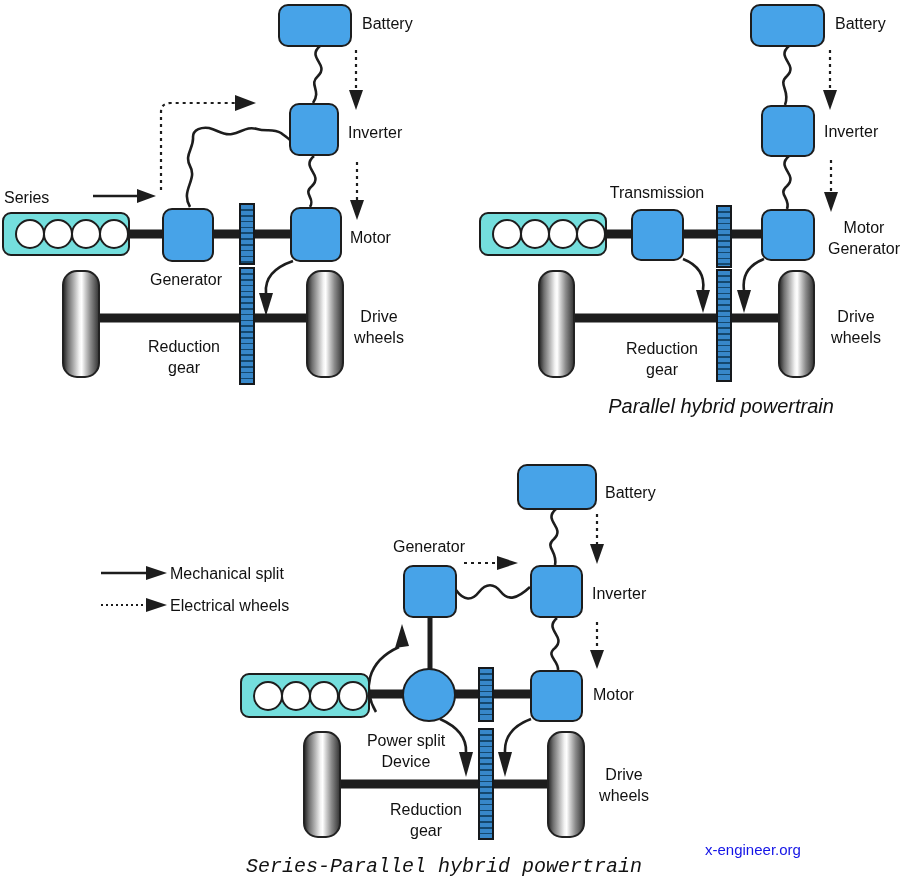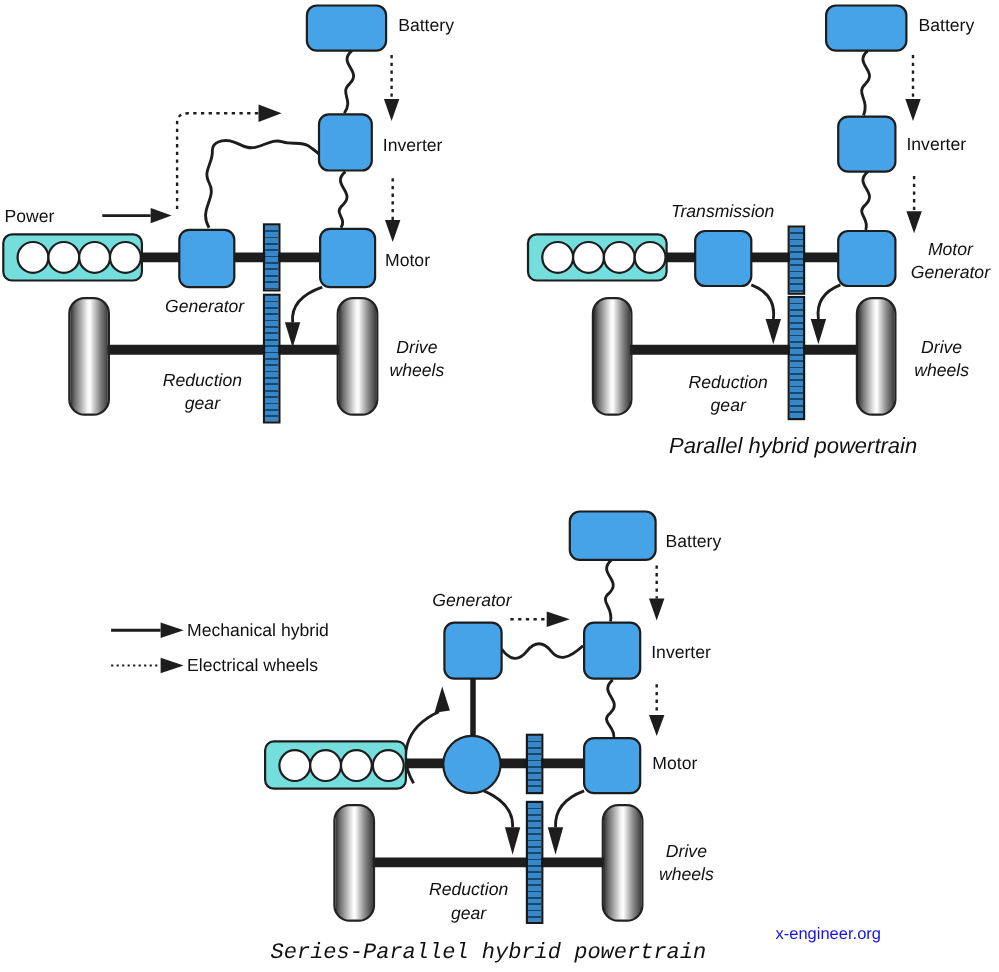--- a/index.html
+++ b/index.html
@@ -13,21 +13,21 @@
   .engine{position:absolute;box-sizing:border-box;background:#74dedd;
           border:2.5px solid #1d1d1d;border-radius:9px;}
   .cyl{position:absolute;box-sizing:border-box;width:30px;height:30px;border-radius:50%;
        background:#ffffff;border:2.5px solid #1d1d1d;top:50%;transform:translateY(-50%);}
   .gear{position:absolute;box-sizing:border-box;width:16px;border:2px solid #16191c;
         background:repeating-linear-gradient(180deg,#3787c9 0px,#3787c9 4.2px,#14486e 4.2px,#14486e 5.8px);}
   .wheel{position:absolute;box-sizing:border-box;border:2px solid #222;border-radius:15px;
          background:linear-gradient(90deg,#2f2f2f 0%,#6e6e6e 12%,#b5b5b5 30%,#f2f2f2 45%,#ffffff 52%,#d0d0d0 62%,#8a8a8a 78%,#3c3c3c 100%);}
 
   .label{position:absolute;font-size:16px;line-height:21px;white-space:nowrap;}
-  .ctr{transform:translateX(-50%);text-align:center;font-style:italic;}
+  .ctr{transform:translateX(-50%);text-align:center;}
   .wrap{white-space:normal;}
   .caption{position:absolute;font-size:20px;font-style:italic;white-space:nowrap;
            transform:translateX(-50%);text-align:center;}
   .watermark{position:absolute;font-size:15px;color:#1414e6;white-space:nowrap;}
 </style>
 </head>
 <body>
 
 <div id="canvas">
 
@@ -151,39 +151,40 @@
     <div class="cyl" style="left:96px;"></div>
   </div>
   <div class="gear" style="left:478px;top:667px;height:55px;"></div>
   <div class="gear" style="left:478px;top:728px;height:112px;"></div>
   <div class="wheel" style="left:303px;top:731px;width:38px;height:107px;"></div>
   <div class="wheel" style="left:547px;top:731px;width:38px;height:107px;"></div>
 
   <div class="label" style="left:362px;top:13px;">Battery</div>
   <div class="label" style="left:348px;top:122px;">Inverter</div>
   <div class="label" style="left:350px;top:227px;">Motor</div>
-  <div class="label" style="left:4px;top:187px;">Power</div>
+  <div class="label" style="left:4px;top:187px;">Series</div>
   <div class="label ctr" style="left:186px;top:269px;">Generator</div>
   <div class="label ctr wrap" style="left:184px;top:336px;width:100px;">Reduction gear</div>
   <div class="label ctr wrap" style="left:379px;top:306px;width:70px;">Drive wheels</div>
 
   <div class="label" style="left:835px;top:13px;">Battery</div>
   <div class="label" style="left:824px;top:121px;">Inverter</div>
   <div class="label ctr wrap" style="left:864px;top:217px;width:96px;">Motor Generator</div>
   <div class="label ctr" style="left:657px;top:182px;">Transmission</div>
   <div class="label ctr wrap" style="left:662px;top:338px;width:100px;">Reduction gear</div>
   <div class="label ctr wrap" style="left:856px;top:306px;width:70px;">Drive wheels</div>
   <div class="caption" style="left:677px;top:395px;margin-left:44px;">Parallel hybrid powertrain</div>
 
   <div class="label" style="left:605px;top:482px;">Battery</div>
   <div class="label ctr" style="left:429px;top:536px;">Generator</div>
   <div class="label" style="left:592px;top:583px;">Inverter</div>
   <div class="label" style="left:593px;top:684px;">Motor</div>
+  <div class="label ctr wrap" style="left:406px;top:730px;width:112px;">Power split Device</div>
   <div class="label ctr wrap" style="left:426px;top:799px;width:100px;">Reduction gear</div>
   <div class="label ctr wrap" style="left:624px;top:764px;width:70px;">Drive wheels</div>
   <div class="caption" style="left:444px;top:855px;font-family:Liberation Mono, monospace;">Series-Parallel hybrid powertrain</div>
 
-  <div class="label" style="left:170px;top:563px;">Mechanical hybrid</div>
+  <div class="label" style="left:170px;top:563px;">Mechanical split</div>
   <div class="label" style="left:170px;top:595px;">Electrical wheels</div>
 
   <div class="watermark" style="left:705px;top:841px;">x-engineer.org</div>
 
 </div>
 
 </body></html>

